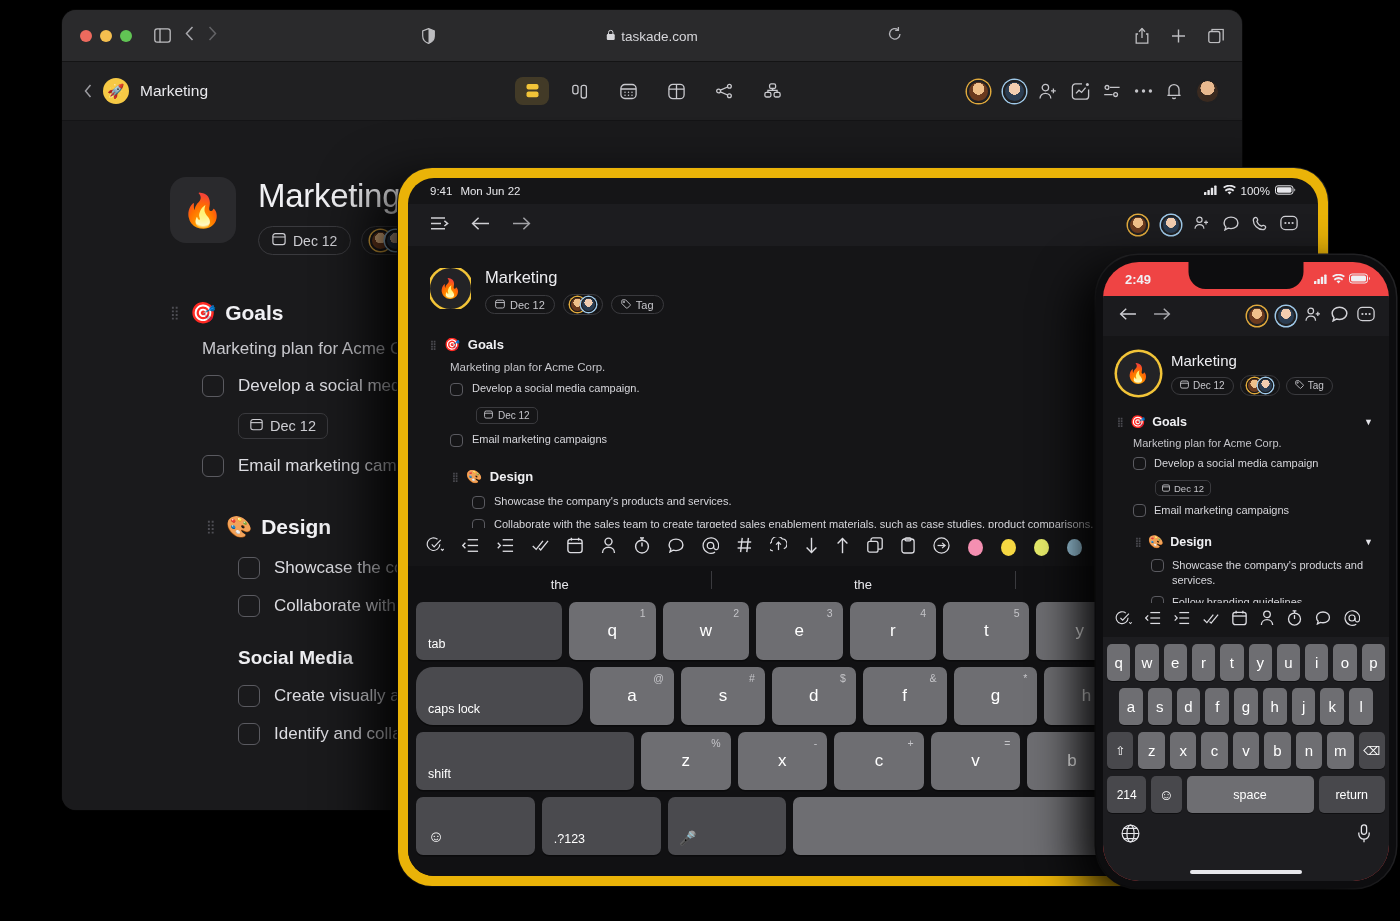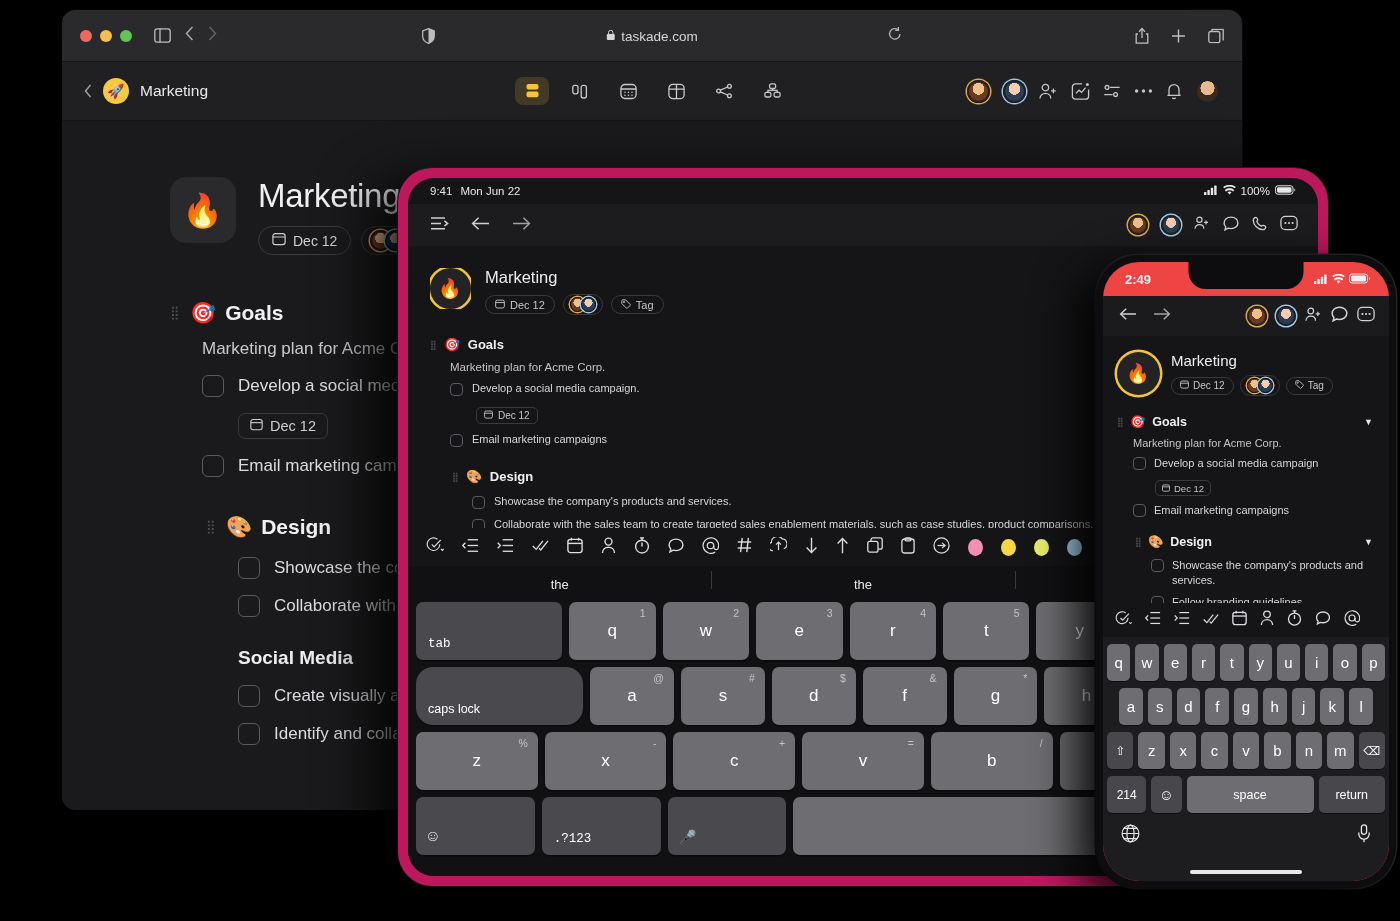--- a/index.html
+++ b/index.html
@@ -97,21 +97,21 @@
   .cbx { width:22px;height:22px;border:1.6px solid #5a5a60; border-radius:6px; flex:none; }
   .t-item-txt { color:#dcdce1; font-size:17px; white-space:nowrap; }
   .t-date { display:inline-flex; align-items:center; gap:7px; border:1px solid #3a3a3e; border-radius:7px; padding:4px 11px; color:#cdcdd2; font-size:14.5px; margin: 0 0 16px 68px;}
   .t-sub { margin-left: 36px; }
   .t-plain { color:#eeeef1; font-size:19px; font-weight:600; margin: 30px 0 16px 68px; }
 
   
   .tablet {
     position:absolute; left: 398px; top: 168px;
     width: 930px; height: 718px;
-    background: #be185d; border-radius: 34px;
+    background: #eab308; border-radius: 34px;
     padding: 10px;
     box-shadow: -24px 16px 55px rgba(0,0,0,0.92), 0 0 0 1px #242427;
     overflow:hidden;
   }
   .tab-screen { width:100%; height:100%; background:#151517; border-radius:26px; overflow:hidden; position:relative;}
   .tab-status { height:26px; display:flex; align-items:center; padding: 0 22px; color:#e6e6ea; font-size:11.5px; position:relative;}
   .tab-status-r { position:absolute; right:22px; display:flex; align-items:center; gap:5px;}
   .tab-nav { height: 42px; background:#1c1c1f; display:flex; align-items:center; padding:0 22px; gap:22px; color:#cfcfd4; position:relative;}
   .tab-nav-r { position:absolute; right:20px; display:flex; align-items:center; gap:13px;}
   .tab-nav-r .av { width:20px;height:20px; }
@@ -150,21 +150,21 @@
   .predict > div + div::before { content:""; position:absolute; left:0; top:-6px; height:18px; width:1px; background:#3a3a3e;}
   .kbrow { display:flex; gap:7px; padding: 0 8px 7px 8px; }
   .key {
     background:#6e6e72; border-radius:7px; color:#fff; font-size:17px;
     display:flex; align-items:center; justify-content:center;
     height: 58px; flex:1; position:relative;
     box-shadow: 0 1.5px 0 rgba(0,0,0,0.4);
   }
   .key .sup { position:absolute; top:5px; right:10px; font-size:10.5px; color:#c4c4c8; }
   .key.dark { background:#4a4a4e; font-size:12.5px; justify-content:flex-start; padding-left:12px; align-items:flex-end; padding-bottom:9px;}
-  .key.wide15 { flex: 1.55; font-family: Liberation Mono, monospace; } .key.wide18 { flex: 1.85; border-radius: 17px; } .key.wide22 { flex: 2.3; }
+  .key.wide15 { flex: 1.55; } .key.wide18 { flex: 1.85; border-radius: 17px; } .key.wide22 { flex: 2.3; }
   .key.space { flex: 7.5; }
 
   
   .phone {
     position:absolute; left: 1096px; top: 255px;
     width: 300px; height: 633px;
     background: #0d0d0f; border-radius: 42px; padding: 7px;
     box-shadow: -18px 14px 46px rgba(0,0,0,0.92), 0 0 0 1.5px #27272a;
   }
   .ph-screen { width:100%;height:100%;background:#ef4444;border-radius:36px;overflow:hidden;position:relative;}
@@ -747,20 +747,21 @@
           <span class="key">
               <span class="sup">)</span>
               <span>j</span>
             </span>
           <span class="key">
               <span class="sup">'</span>
               <span>k</span>
             </span>
         </div>
         <div class="kbrow">
+          <span class="key dark wide22">shift</span>
           <span class="key">
               <span class="sup">%</span>
               <span>z</span>
             </span>
           <span class="key">
               <span class="sup">-</span>
               <span>x</span>
             </span>
           <span class="key">
               <span class="sup">+</span>

